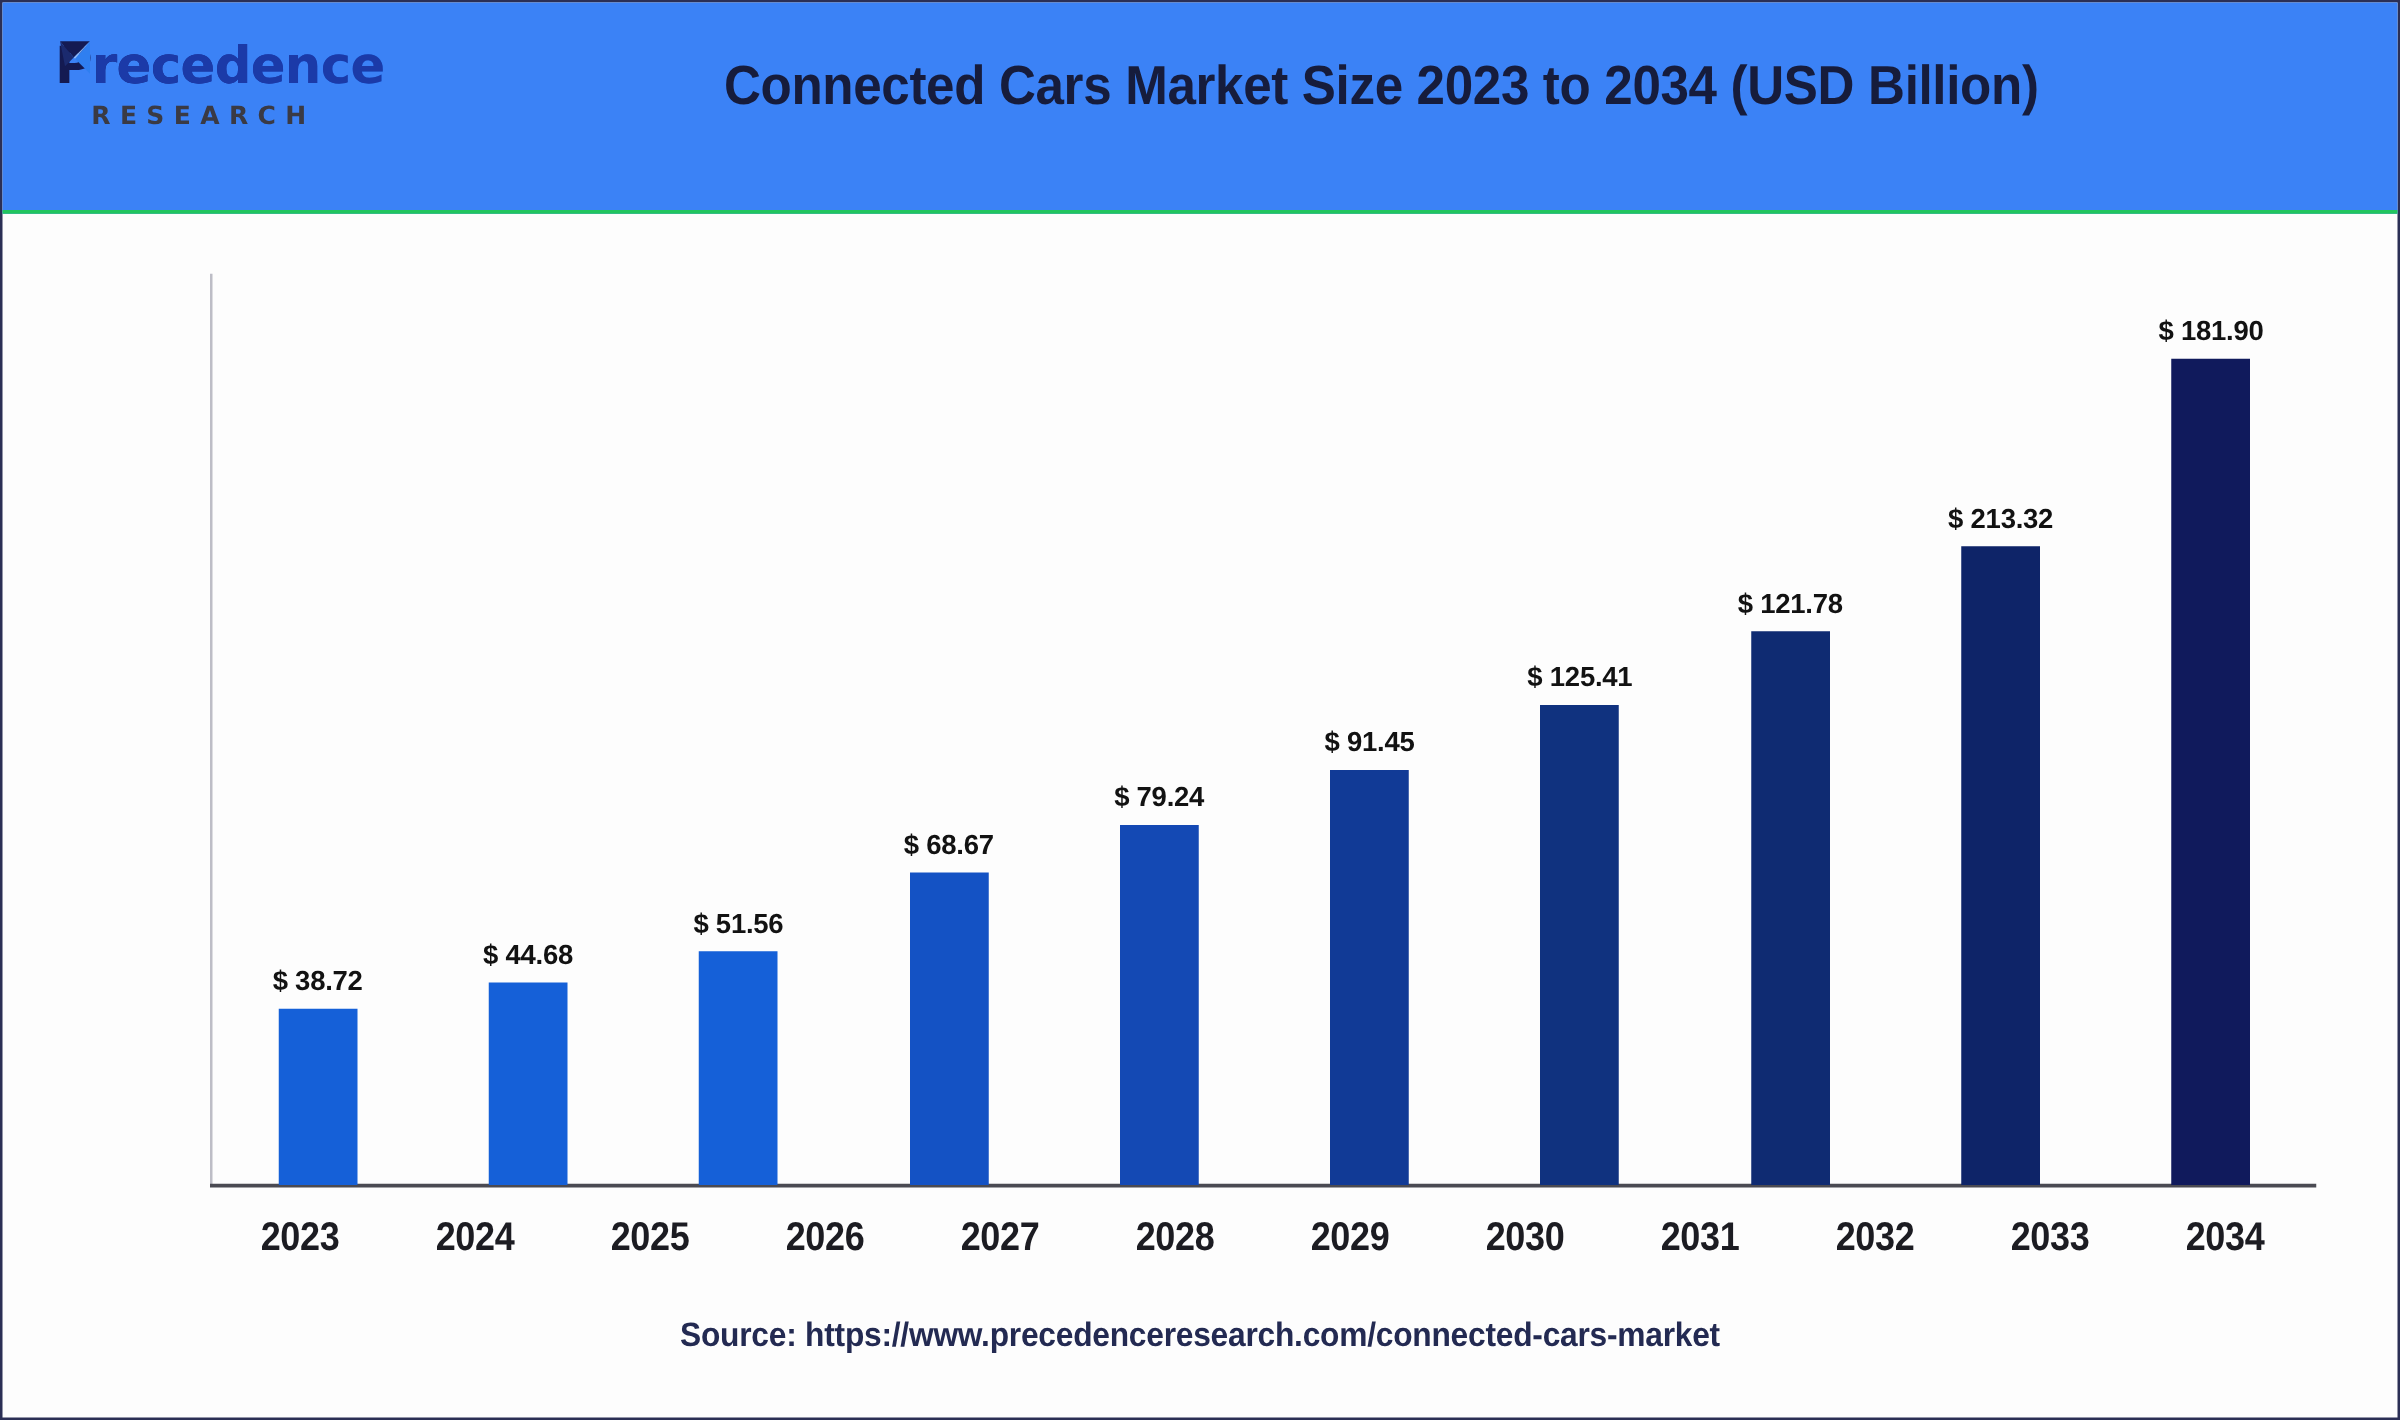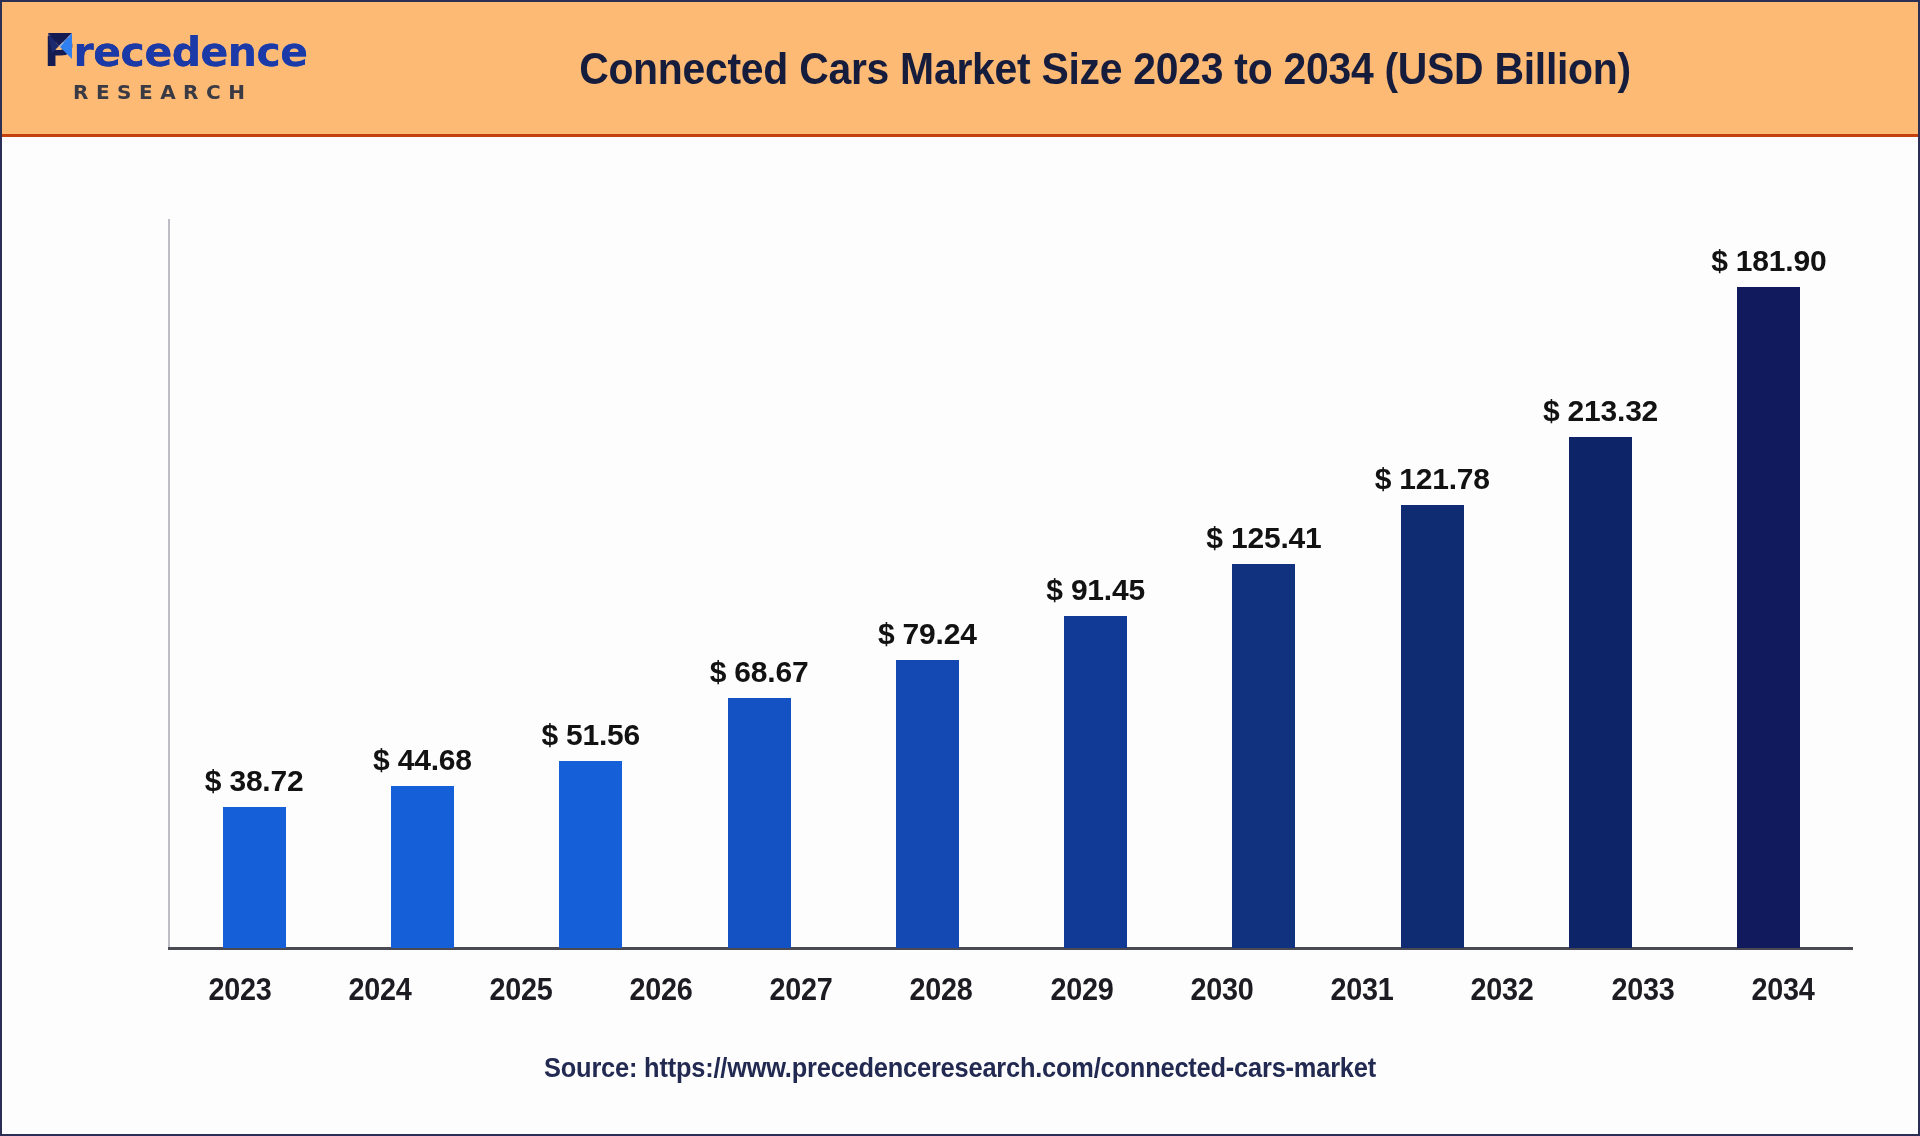--- a/index.html
+++ b/index.html
@@ -19,24 +19,24 @@
     background: #fdfdfd;
     border-left: 2px solid #2b2f55;
     border-right: 2px solid #2b2f55;
     border-top: 2px solid #2b2f55;
     border-bottom: 2px solid #2b2f55;
   }
 
   
   #header {
     position: relative;
-    height: 135px;
+    height: 169px;
     width: 100%;
-    border-bottom: 3px solid #c2410c;
-    background: #fdba74;
+    border-bottom: 3px solid #22c55e;
+    background: #3b82f6;
   }
 
   #logo {
     position: absolute;
     left: 34px;
     top: 26px;
     width: 290px;
     height: 82px;
   }
 
@@ -140,41 +140,41 @@
     width: 140px;
     height: 100%;
     display: flex;
     flex-direction: column;
     justify-content: flex-end;
     align-items: center;
   }
 
   .bar-label {
     font-family: "Liberation Sans", sans-serif;
-    font-size: 30px;
+    font-size: 22px;
     font-weight: 700;
     color: #121212;
     white-space: nowrap;
     margin-bottom: 9px;
     letter-spacing: -0.2px;
   }
 
   .bar-rect {
     width: 63px;
     background: #1560d8;
   }
 
   
   #x-labels {
     position: absolute;
     left: 168px;
     top: 838px;
     width: 1683px;
     display: flex;
-    justify-content: space-between;
+    justify-content: flex-start;
   }
 
   .x-label {
     width: 140px;
     text-align: center;
     font-family: "Liberation Sans", sans-serif;
     font-size: 32px;
     font-weight: 700;
     color: #1c1c22;
     transform: scaleX(0.9);

